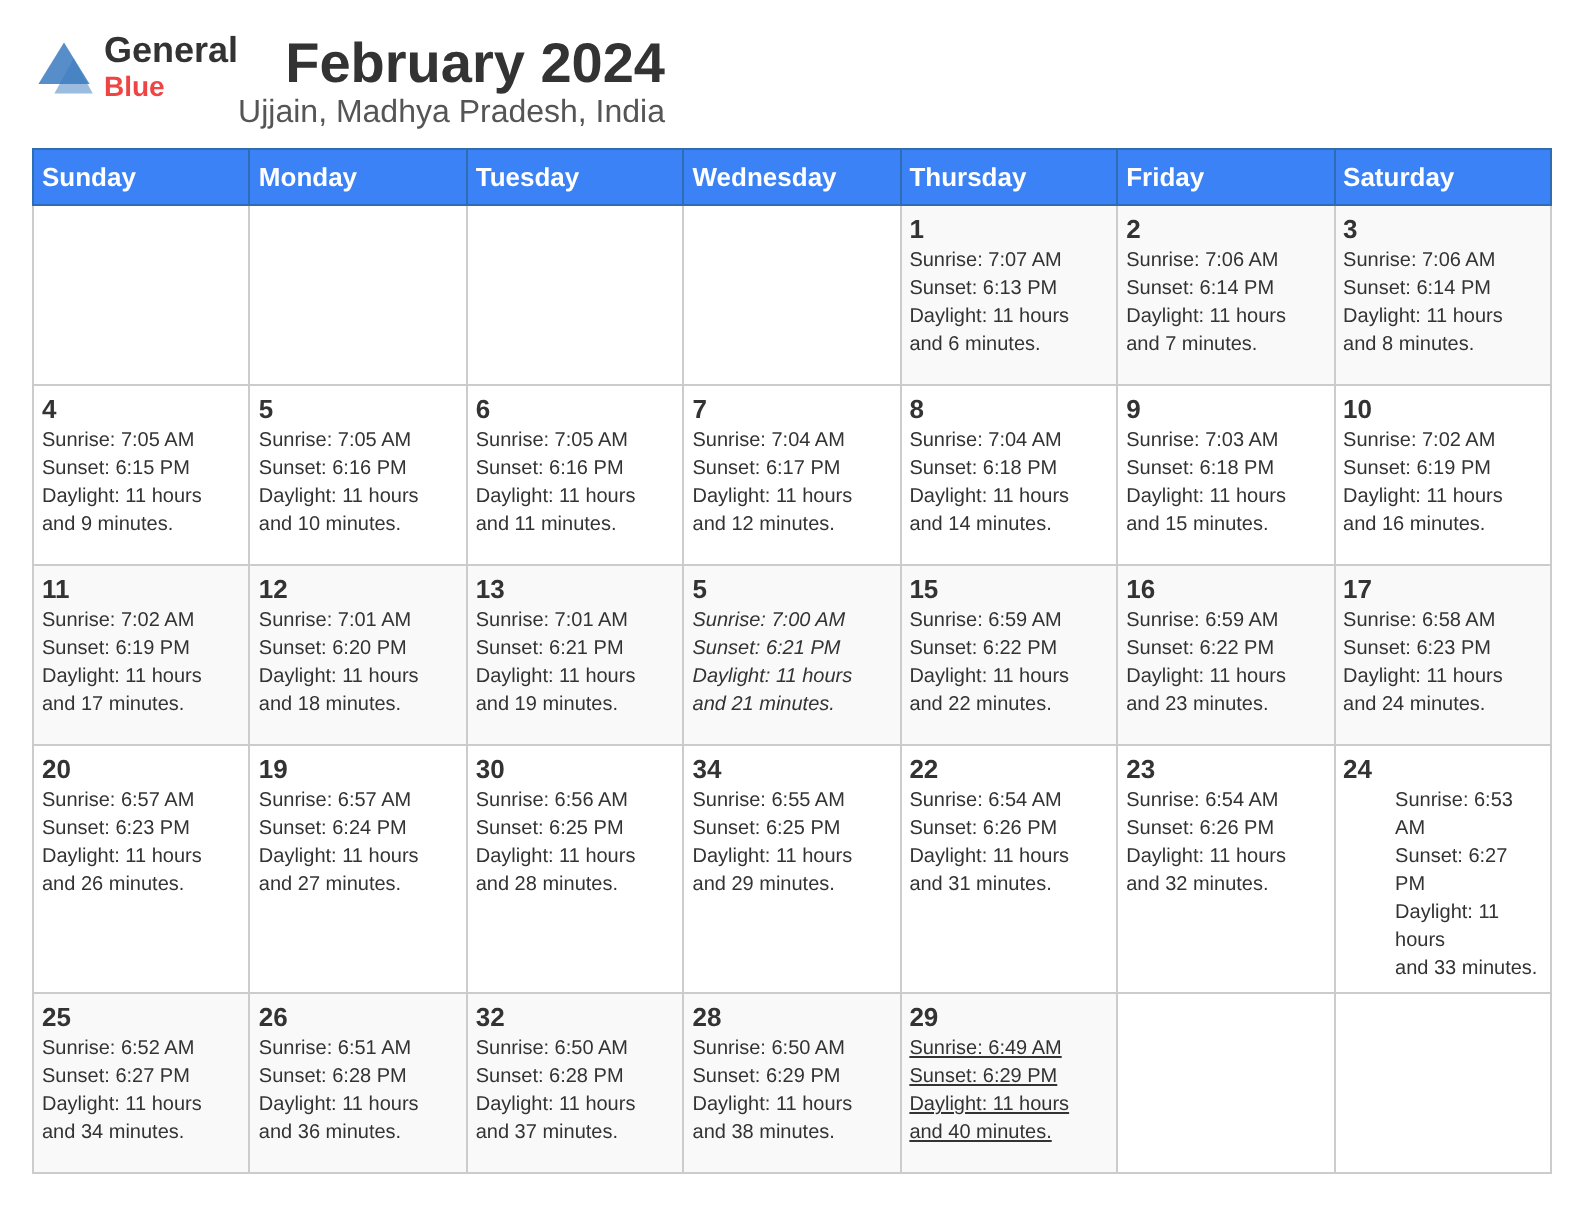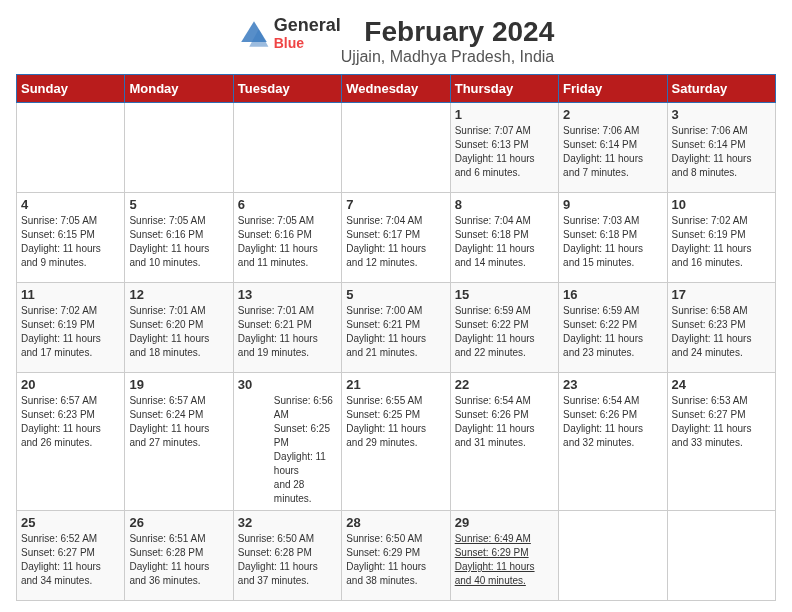--- a/index.html
+++ b/index.html
@@ -5,21 +5,21 @@
     * { box-sizing: border-box; margin: 0; padding: 0; }
     body {
       font-family: Arial, sans-serif;
       background: #fff;
       width: 792px;
       min-height: 612px;
       padding: 16px;
     }
     .header {
       display: flex;
-      justify-content: center;
+      justify-content: flex-start;
       align-items: flex-start;
       margin-bottom: 8px;
     }
     .logo {
       display: flex;
       align-items: center;
       gap: 4px;
     }
     .logo-text {
       display: flex;
@@ -50,21 +50,21 @@
     }
     .location {
       font-size: 16px;
       color: #555;
     }
     table {
       width: 100%;
       border-collapse: collapse;
     }
     thead tr {
-      background-color: #b91c1c;
+      background-color: #3b82f6;
       color: #fff;
     }
     thead th {
       padding: 6px 4px;
       text-align: left;
       font-size: 13px;
       font-weight: bold;
       border: 1px solid #2e6db4;
     }
     tbody tr {
@@ -228,21 +228,21 @@
         </td>
         <td>
           <span class="day-number">13</span>
           <div class="day-info" style="white-space: pre-line;">Sunrise: 7:01 AM
 Sunset: 6:21 PM
 Daylight: 11 hours
 and 19 minutes.</div>
         </td>
         <td>
           <span class="day-number">5</span>
-          <div class="day-info" style="white-space: pre-line;">Sunrise: 7:00 AM
+          <div class="day-info" style="white-space: pre-line; font-style: italic;">Sunrise: 7:00 AM
 Sunset: 6:21 PM
 Daylight: 11 hours
 and 21 minutes.</div>
         </td>
         <td>
           <span class="day-number">15</span>
           <div class="day-info" style="white-space: pre-line;">Sunrise: 6:59 AM
 Sunset: 6:22 PM
 Daylight: 11 hours
 and 22 minutes.</div>
@@ -272,27 +272,27 @@
         </td>
         <td>
           <span class="day-number">19</span>
           <div class="day-info" style="white-space: pre-line;">Sunrise: 6:57 AM
 Sunset: 6:24 PM
 Daylight: 11 hours
 and 27 minutes.</div>
         </td>
         <td>
           <span class="day-number">30</span>
-          <div class="day-info" style="white-space: pre-line; margin-left: 36px;">Sunrise: 6:56 AM
+          <div class="day-info" style="white-space: pre-line;">Sunrise: 6:56 AM
 Sunset: 6:25 PM
 Daylight: 11 hours
 and 28 minutes.</div>
         </td>
         <td>
-          <span class="day-number">21</span>
+          <span class="day-number">34</span>
           <div class="day-info" style="white-space: pre-line;">Sunrise: 6:55 AM
 Sunset: 6:25 PM
 Daylight: 11 hours
 and 29 minutes.</div>
         </td>
         <td>
           <span class="day-number">22</span>
           <div class="day-info" style="white-space: pre-line;">Sunrise: 6:54 AM
 Sunset: 6:26 PM
 Daylight: 11 hours
@@ -300,21 +300,21 @@
         </td>
         <td>
           <span class="day-number">23</span>
           <div class="day-info" style="white-space: pre-line;">Sunrise: 6:54 AM
 Sunset: 6:26 PM
 Daylight: 11 hours
 and 32 minutes.</div>
         </td>
         <td>
           <span class="day-number">24</span>
-          <div class="day-info" style="white-space: pre-line;">Sunrise: 6:53 AM
+          <div class="day-info" style="white-space: pre-line; margin-left: 26px;">Sunrise: 6:53 AM
 Sunset: 6:27 PM
 Daylight: 11 hours
 and 33 minutes.</div>
         </td>
       </tr>
       <tr>
         <td>
           <span class="day-number">25</span>
           <div class="day-info" style="white-space: pre-line;">Sunrise: 6:52 AM
 Sunset: 6:27 PM

